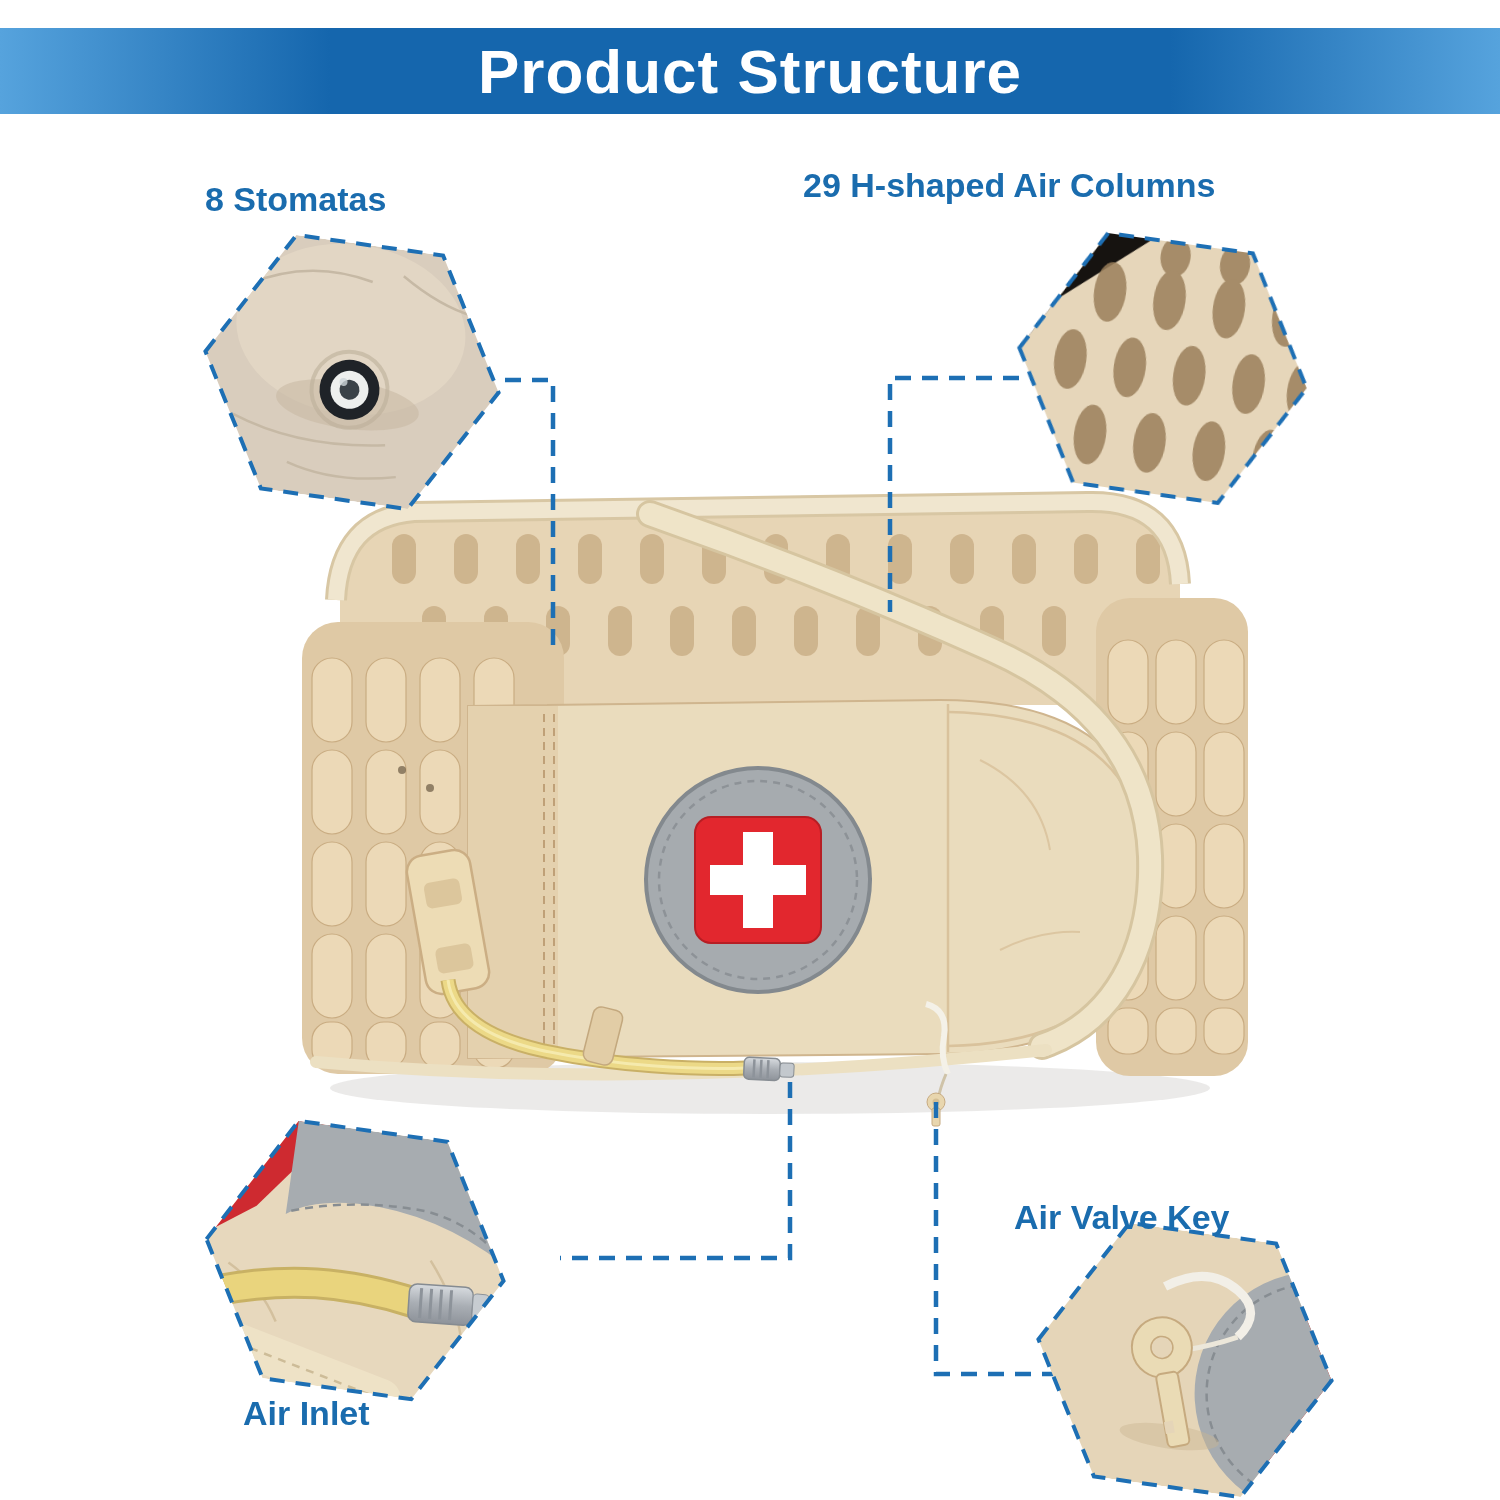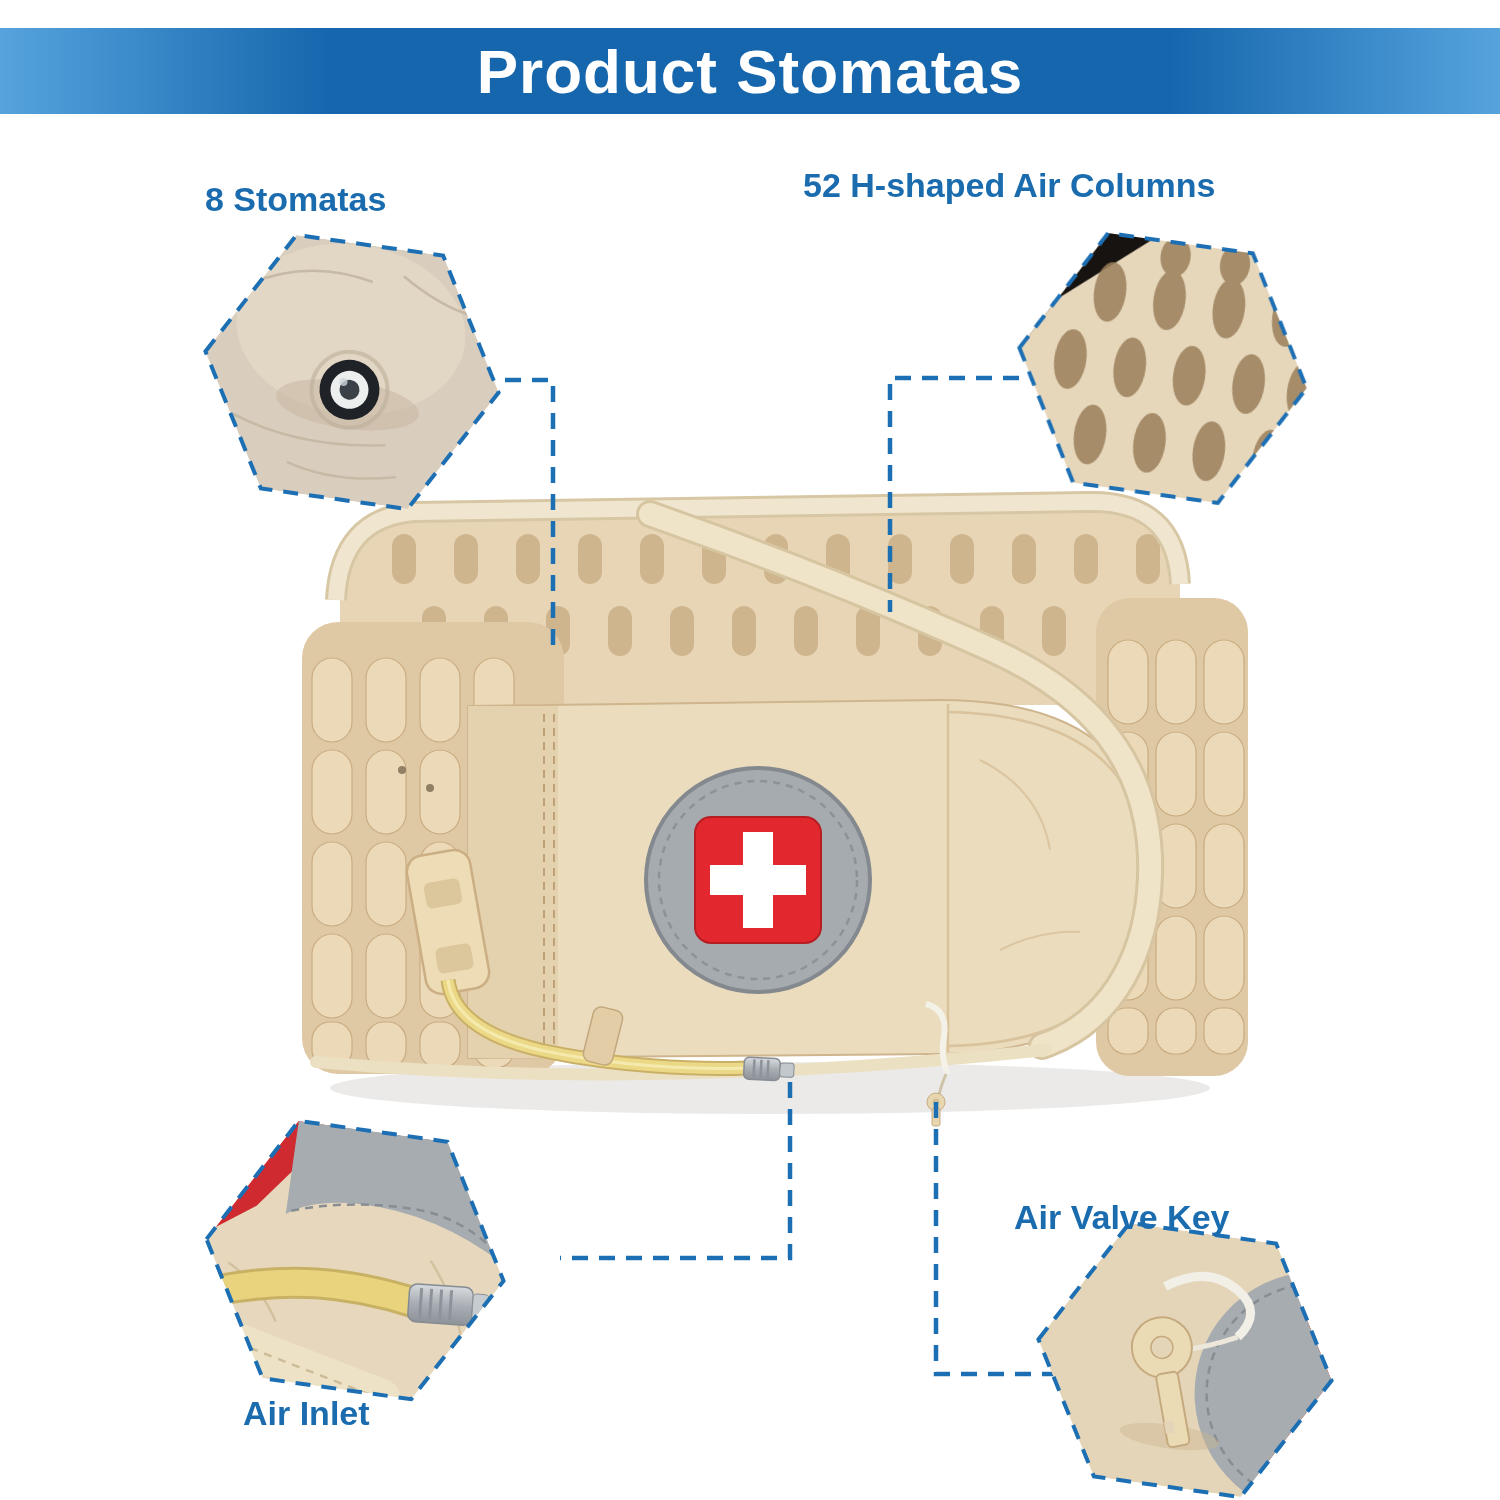--- a/index.html
+++ b/index.html
@@ -38,21 +38,21 @@
     fill:none; stroke:var(--connector-blue,#1d6fb4);
     stroke-width:4; stroke-dasharray:15 11;
   }
 </style>
 </head>
 <body>
 
 <div class="canvas">
 
   <div class="header">
-    <div class="title">Product Stomatas</div>
+    <div class="title">Product Structure</div>
   </div>
 
   <svg class="scene" width="1500" height="1500" viewBox="0 0 1500 1500">
     <defs>
       <clipPath id="hexClip1">
           <polygon points="204,372 278,244 426,244 500,372 426,500 278,500"></polygon>
         </clipPath>
       <clipPath id="hexClip2">
           <polygon points="1018,368 1090,242 1236,242 1308,368 1236,494 1090,494"></polygon>
         </clipPath>
@@ -306,17 +306,17 @@
           <circle cx="1165" cy="1350" r="11" fill="#e5d5b8" stroke="#c6aa7f" stroke-width="1.5"></circle>
           <rect x="1154" y="1376" width="22" height="74" rx="5" fill="#eadbb5" stroke="#c6aa7f" stroke-width="2"></rect>
           <rect x="1154" y="1424" width="9" height="12" fill="#e5d5b8"></rect>
         </g>
       </g>
       <polygon class="hex-border" points="1037,1360 1111,1232 1259,1232 1333,1360 1259,1488 1111,1488"></polygon>
     </g>
   </svg>
 
   <div class="callout-label" id="label-stomatas">8 Stomatas</div>
-  <div class="callout-label" id="label-air-columns">52 H-shaped Air Columns</div>
+  <div class="callout-label" id="label-air-columns">29 H-shaped Air Columns</div>
   <div class="callout-label" id="label-air-valve-key">Air Valve Key</div>
   <div class="callout-label" id="label-air-inlet">Air Inlet</div>
 
 </div>
 
 </body></html>

